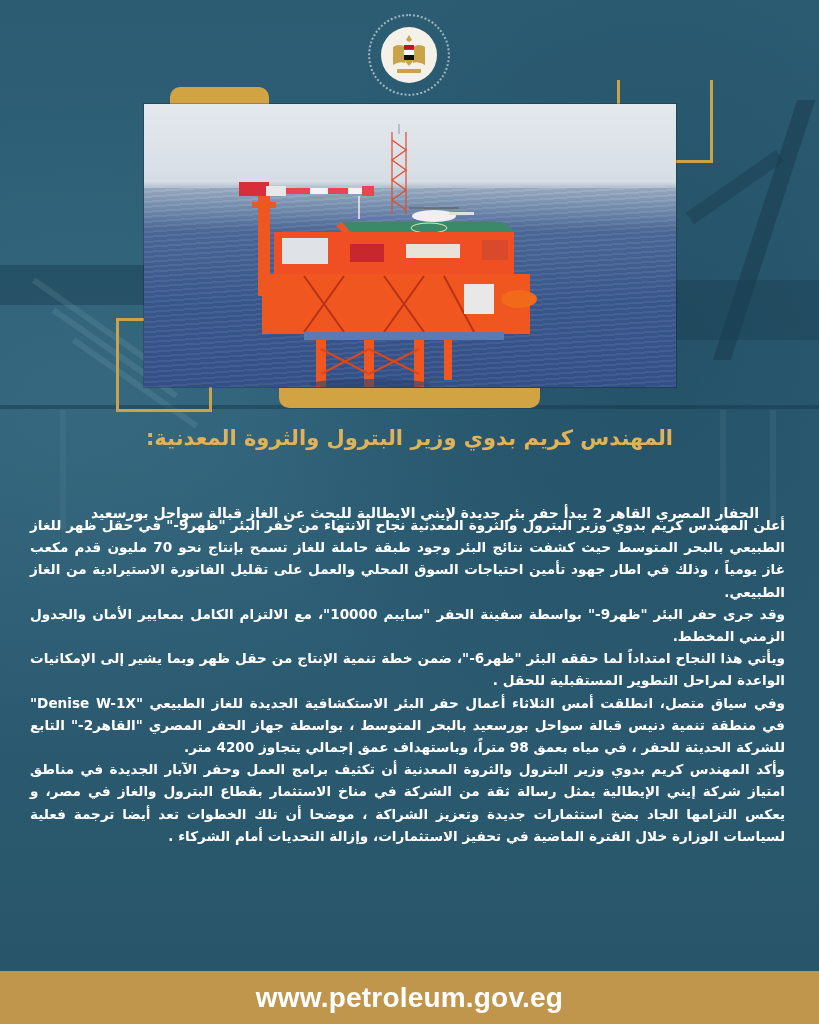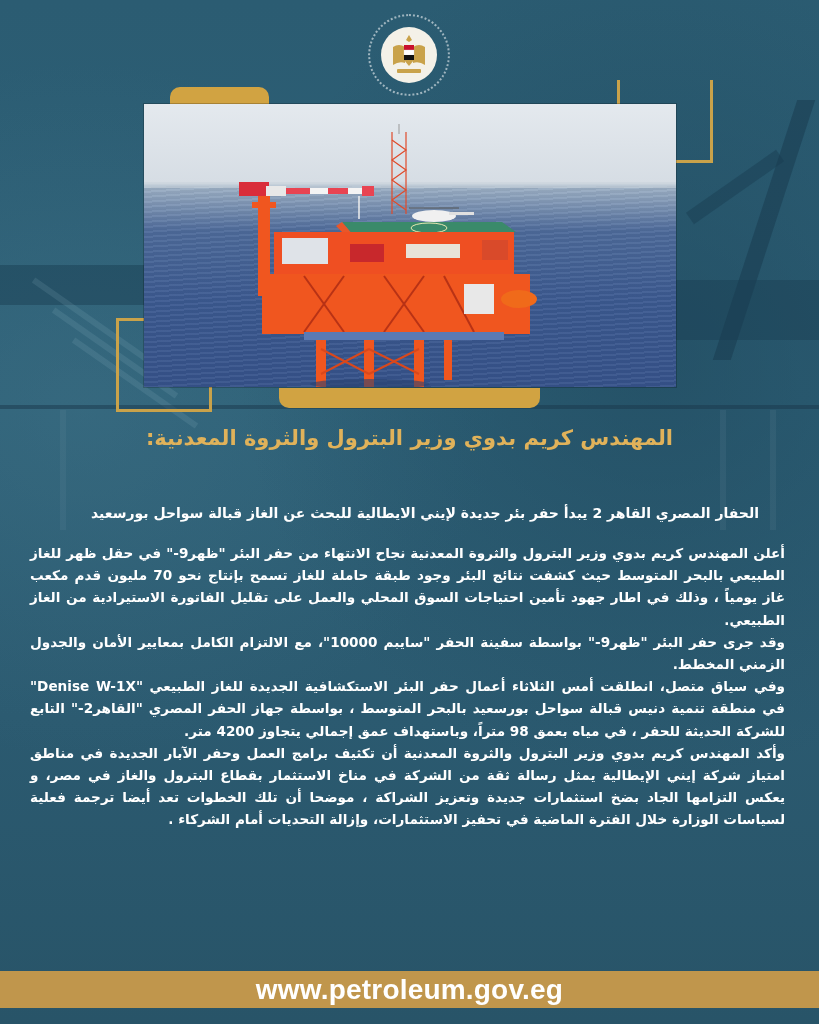--- a/index.html
+++ b/index.html
@@ -97,29 +97,29 @@
   .headline .h1 { font-size: 21px; line-height: 32px; text-align: center; }
   .headline .h2 { font-size: 21px; line-height: 32px; }
   .subhead {
     position: absolute; left: 60px; right: 60px; top: 505px;
     text-align: right; direction: rtl;
     color: #ffffff; font-weight: bold; font-size: 14px;
   }
 
   
   .body-text {
-    position: absolute; left: 30px; right: 34px; top: 542px;
+    position: absolute; left: 30px; right: 34px; top: 514px;
     direction: rtl; text-align: justify;
     color: #ffffff; font-weight: bold; font-size: 13.6px; line-height: 22.2px;
   }
   .body-text p { margin: 0; }
 
   
   .footer {
-    position: absolute; left: 0; right: 0; top: 971px; height: 37px;
+    position: absolute; left: 0; right: 0; top: 971px; height: 53px;
     background: #c0964c;
     display: flex; align-items: center; justify-content: center;
   }
   .footer-url {
     color: #ffffff; font-family: "Liberation Sans", sans-serif;
     font-weight: bold; font-size: 28px; letter-spacing: 0.2px;
   }
 </style>
 </head>
 <body>
@@ -230,19 +230,20 @@
 
 <div class="headline">
   <div class="h1">المهندس كريم بدوي وزير البترول والثروة المعدنية:</div>
 </div>
 
 <div class="subhead">الحفار المصري القاهر 2 يبدأ  حفر بئر جديدة لإيني الايطالية للبحث عن الغاز قبالة سواحل بورسعيد</div>
 
 <div class="body-text">
   <p>أعلن المهندس كريم بدوي وزير البترول والثروة المعدنية  نجاح الانتهاء من حفر البئر "ظهر9-" في حقل ظهر للغاز الطبيعي بالبحر المتوسط  حيث كشفت نتائج البئر وجود طبقة حاملة للغاز تسمح  بإنتاج نحو 70 مليون قدم مكعب غاز يومياً ، وذلك في اطار جهود  تأمين احتياجات السوق المحلي والعمل على تقليل الفاتورة الاستيرادية من الغاز الطبيعي.</p>
   <p>وقد جرى حفر البئر "ظهر9-" بواسطة سفينة الحفر "سايبم 10000"، مع الالتزام الكامل بمعايير الأمان والجدول الزمني المخطط.</p>
+  <p>ويأتي هذا النجاح امتداداً لما حققه البئر "ظهر6-"، ضمن خطة تنمية  الإنتاج من حقل ظهر  وبما يشير إلى الإمكانيات الواعدة لمراحل التطوير المستقبلية للحقل .</p>
   <p>وفي سياق متصل، انطلقت أمس الثلاثاء أعمال حفر البئر الاستكشافية  الجديدة للغاز الطبيعي "Denise W-1X" في منطقة تنمية دنيس قبالة سواحل بورسعيد بالبحر المتوسط ، بواسطة جهاز الحفر المصري "القاهر2-" التابع للشركة الحديثة للحفر ، في مياه بعمق 98 متراً، وباستهداف عمق إجمالي يتجاوز 4200 متر.</p>
   <p> وأكد المهندس كريم بدوي وزير البترول والثروة المعدنية أن تكثيف برامج العمل وحفر الآبار الجديدة في مناطق امتياز شركة إيني الإيطالية يمثل رسالة ثقة من الشركة في مناخ الاستثمار بقطاع البترول والغاز في مصر، و يعكس التزامها الجاد بضخ استثمارات جديدة وتعزيز الشراكة ، موضحا أن تلك الخطوات تعد أيضا ترجمة فعلية لسياسات الوزارة خلال الفترة الماضية في تحفيز الاستثمارات، وإزالة التحديات أمام الشركاء .</p>
 </div>
 
 <div class="footer">
   <span class="footer-url">www.petroleum.gov.eg</span>
 </div>
 
 </body></html>

